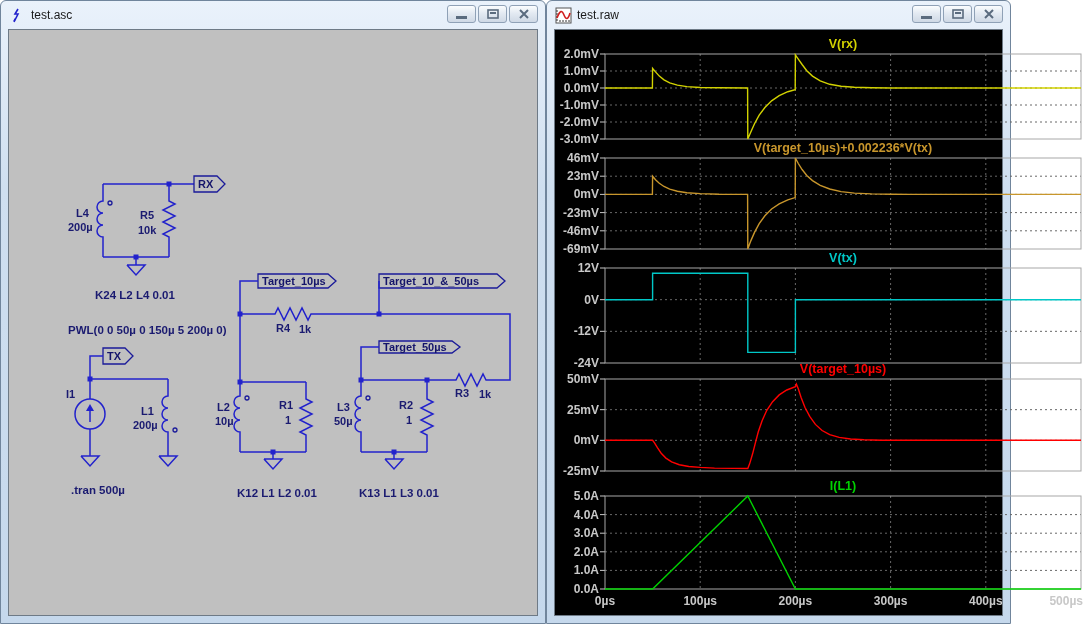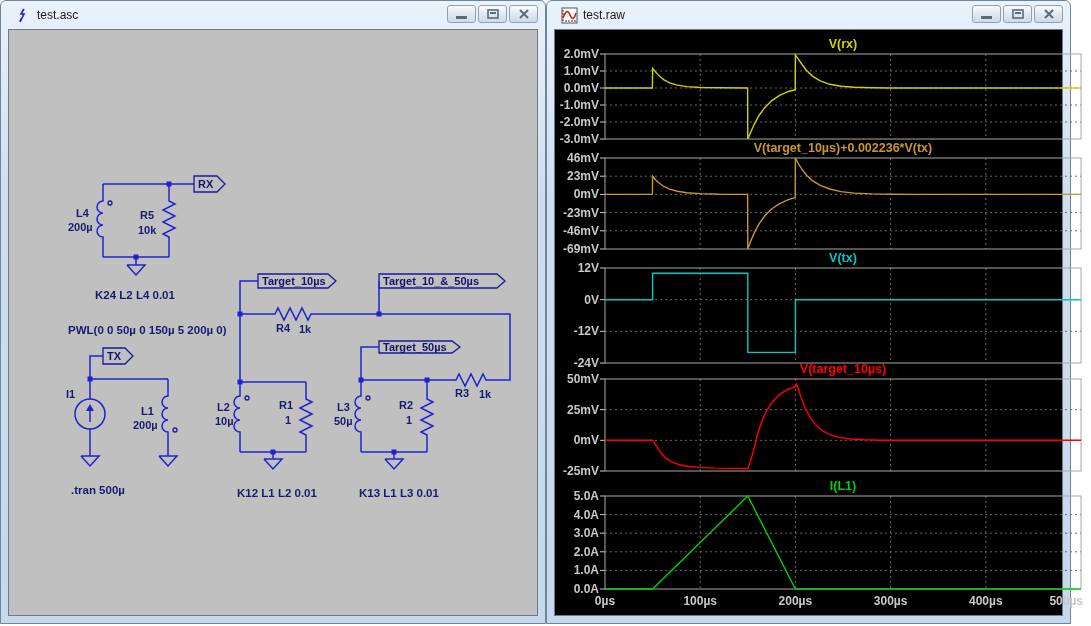--- a/index.html
+++ b/index.html
@@ -1,21 +1,21 @@
 <!DOCTYPE html>
 <html><head>
 <meta charset="utf-8">
 <style>
   html,body{margin:0;padding:0;background:#fff;}
   body{width:1091px;height:626px;position:relative;font-family:"Liberation Sans",sans-serif;overflow:hidden;}
   .window{position:absolute;top:0;height:624px;border:1px solid #70859C;border-radius:6px 6px 0 0;
           background:linear-gradient(#EAF2FB,#CFDFF0 30%,#C5D8EC);box-sizing:border-box;}
   #win-left{left:0;width:546px;}
-  #win-right{left:546px;width:525px;}
-  .titlebar{height:28px;display:flex;align-items:center;padding:0 12px;position:relative;}
+  #win-right{left:546px;width:465px;}
+  .titlebar{height:28px;display:flex;align-items:center;padding:0 6px;position:relative;}
   .win-icon{width:17px;height:17px;margin:0 5px 0 2px;flex:0 0 auto;}
   .win-title{font-size:12px;color:#1a1a1a;}
   .win-buttons{position:absolute;right:7px;top:4px;display:flex;gap:2px;}
   .win-btn{width:29px;height:18px;border:1px solid #8FA1B6;border-radius:3px;
            background:linear-gradient(#FBFDFE,#E3EAF2 45%,#CfD9E5);display:flex;align-items:center;justify-content:center;padding:0;cursor:default;}
   .client{position:absolute;left:7px;right:7px;top:28px;bottom:7px;border:1px solid #6E7A86;box-sizing:border-box;}
   #schematic-client{background:#C0C0C0;padding-left:12px;}
   #wave-client{background:#000;}
   svg{display:block;}
   svg text{font-family:"Liberation Sans",sans-serif;}

